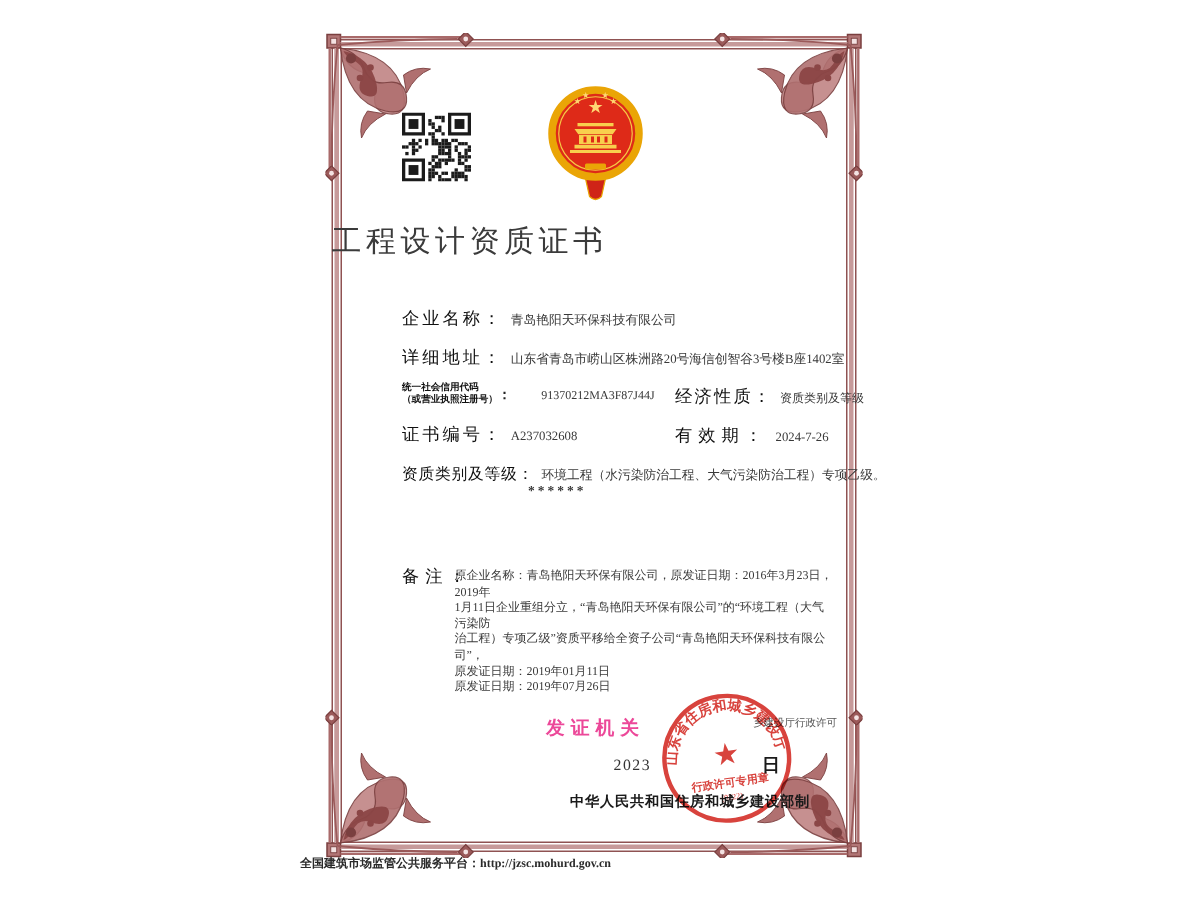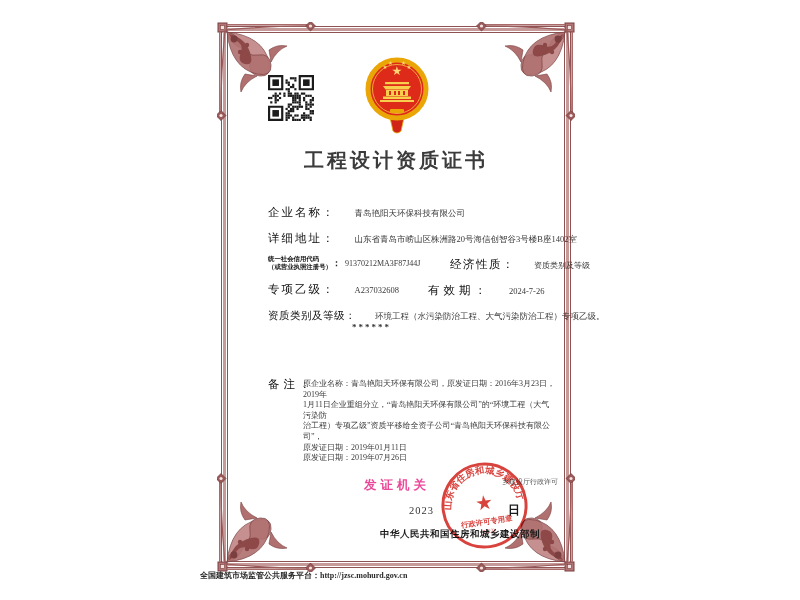--- a/index.html
+++ b/index.html
@@ -13,36 +13,36 @@
   .frame::after{content:"";position:absolute;inset:5px;border:1px solid #8f5252}
   .corner{position:absolute;width:100px;height:100px;pointer-events:none}
   .corner.tl{left:217px;top:22px}
   .corner.tr{left:475px;top:22px;transform:rotate(90deg)}
   .corner.br{left:475px;top:472px;transform:rotate(180deg)}
   .corner.bl{left:217px;top:472px;transform:rotate(270deg)}
 
   .qr{position:absolute;left:268px;top:75px;width:46px;height:46px}
   .emblem{position:absolute;left:360px;top:56px;width:74px;height:80px}
 
-  .title{position:absolute;left:221px;top:147px;width:350px;text-align:center;
-         font-size:20px;font-weight:700;letter-spacing:3px;color:#3b3b3b}
+  .title{position:absolute;left:221px;top:147px;width:350px;text-align:left;
+         font-size:20px;font-weight:400;letter-spacing:3px;color:#3b3b3b}
 
   .frow{position:absolute;display:flex;align-items:baseline;white-space:nowrap}
   .flabel{font-weight:normal;font-size:11.5px;letter-spacing:2px;color:#101010}
-  .fvalue{font-size:8.5px;color:#383838;margin-left:19px}
+  .fvalue{font-size:8.5px;color:#383838;margin-left:5px}
   .r1{left:268px;top:205px}
   .r2{left:268px;top:231px}
   .r3{left:268px;top:255px;align-items:center}
   .cc-label div{font-size:6.4px;font-weight:bold;line-height:8px;letter-spacing:0;color:#101010}
   .cc-colon{font-weight:bold;font-size:9px}
-  .cc-value{font-size:8px;color:#383838;margin-left:4px}
+  .cc-value{font-size:8px;color:#383838;margin-left:20px}
   .eco{left:450px;top:257px}
   .eco .flabel,.valid .flabel{letter-spacing:1.5px}
   .r4{left:268px;top:282px}
-  .valid{left:428px;top:283px}
+  .valid{left:450px;top:283px}
   .valid .flabel{letter-spacing:4px}
   .r5{left:268px;top:309px}
   .r5 .flabel{font-size:10.5px;letter-spacing:.5px}
   .mask{position:absolute;left:352px;top:322px;font-size:9px;font-weight:bold;letter-spacing:2px;color:#333}
 
   .remark-label{position:absolute;left:268px;top:377px;font-weight:normal;font-size:11.5px;letter-spacing:4px;color:#101010}
   .remark-block{position:absolute;left:303px;top:379px;width:254px;font-size:8px;line-height:10.6px;color:#3a3a3a}
 
   .issuer{position:absolute;left:364px;top:477px;font-size:12.5px;font-weight:bold;letter-spacing:4px;color:#ec4899}
   .issuer-partial{position:absolute;left:502px;top:477px;font-size:7px;color:#555}
@@ -271,21 +271,21 @@
   <span class="cc-colon">：</span>
   <span class="cc-value">91370212MA3F87J44J</span>
 </div>
 
 <div class="frow eco">
   <span class="flabel">经济性质：</span>
   <span class="fvalue" style="font-size:8px">资质类别及等级</span>
 </div>
 
 <div class="frow r4">
-  <span class="flabel">专项乙级：</span>
+  <span class="flabel">证书编号：</span>
   <span class="fvalue">A237032608</span>
 </div>
 
 <div class="frow valid">
   <span class="flabel">有效期：</span>
   <span class="fvalue">2024-7-26</span>
 </div>
 
 <div class="frow r5">
   <span class="flabel">资质类别及等级：</span>

